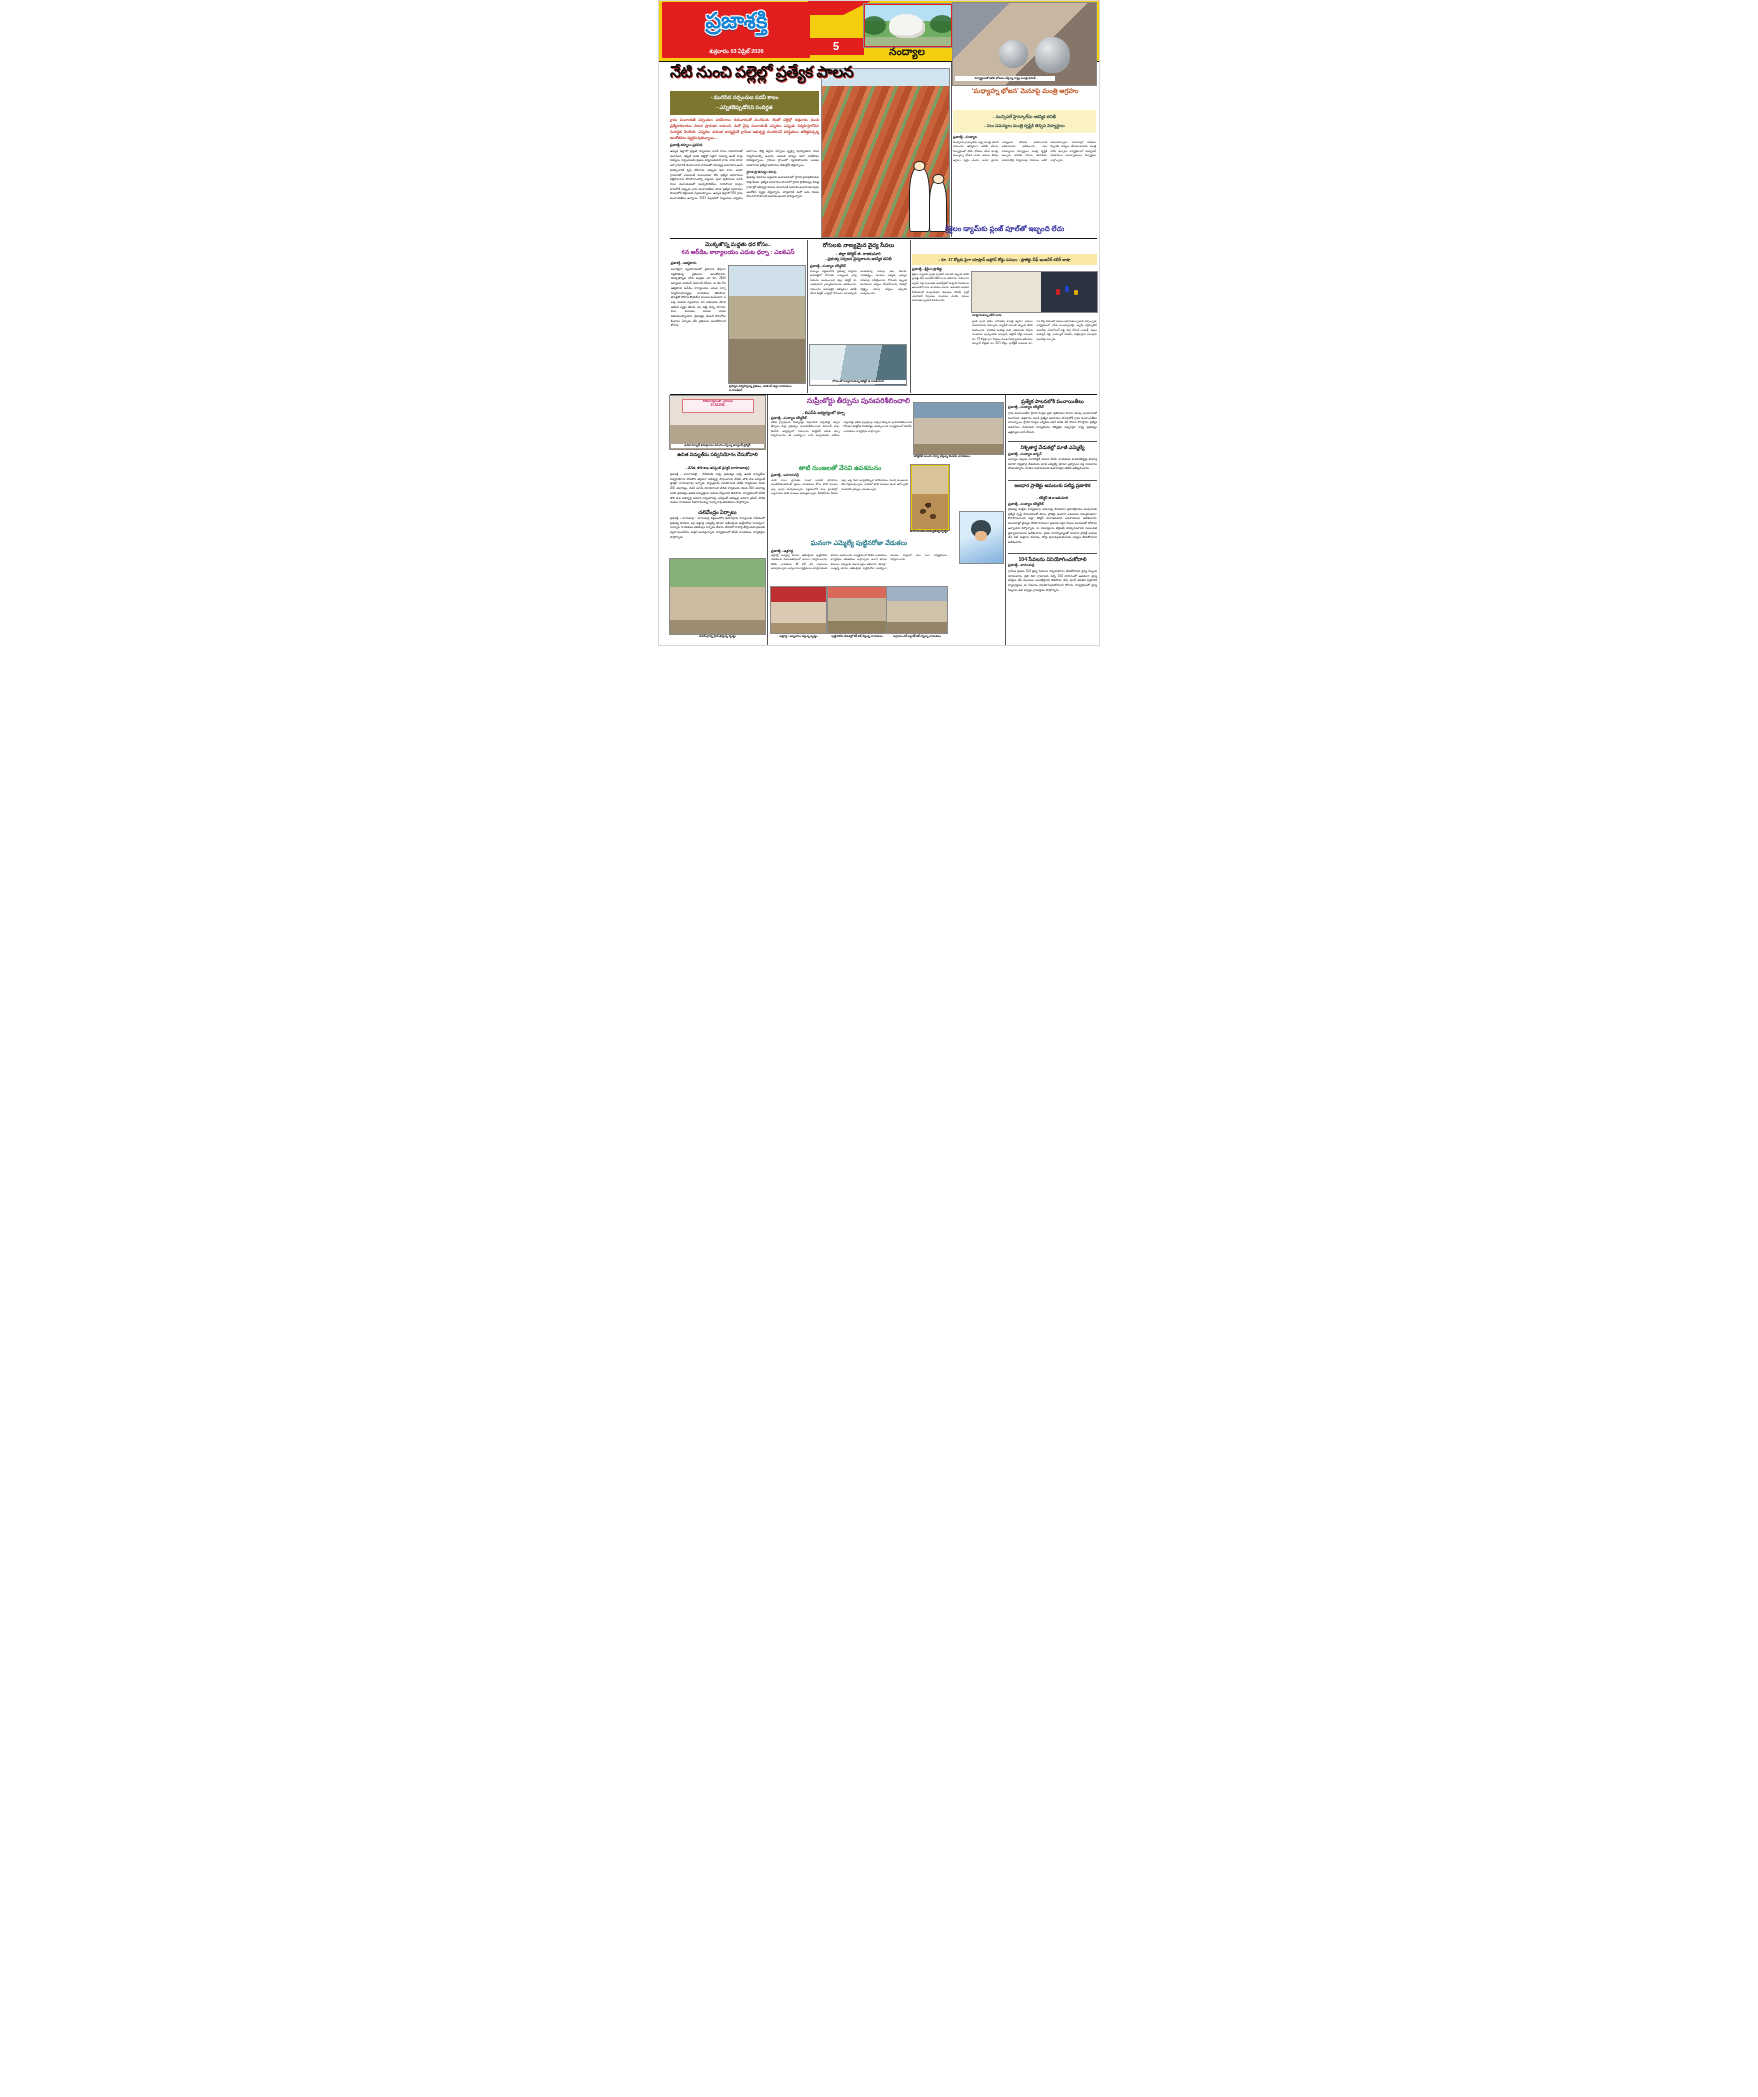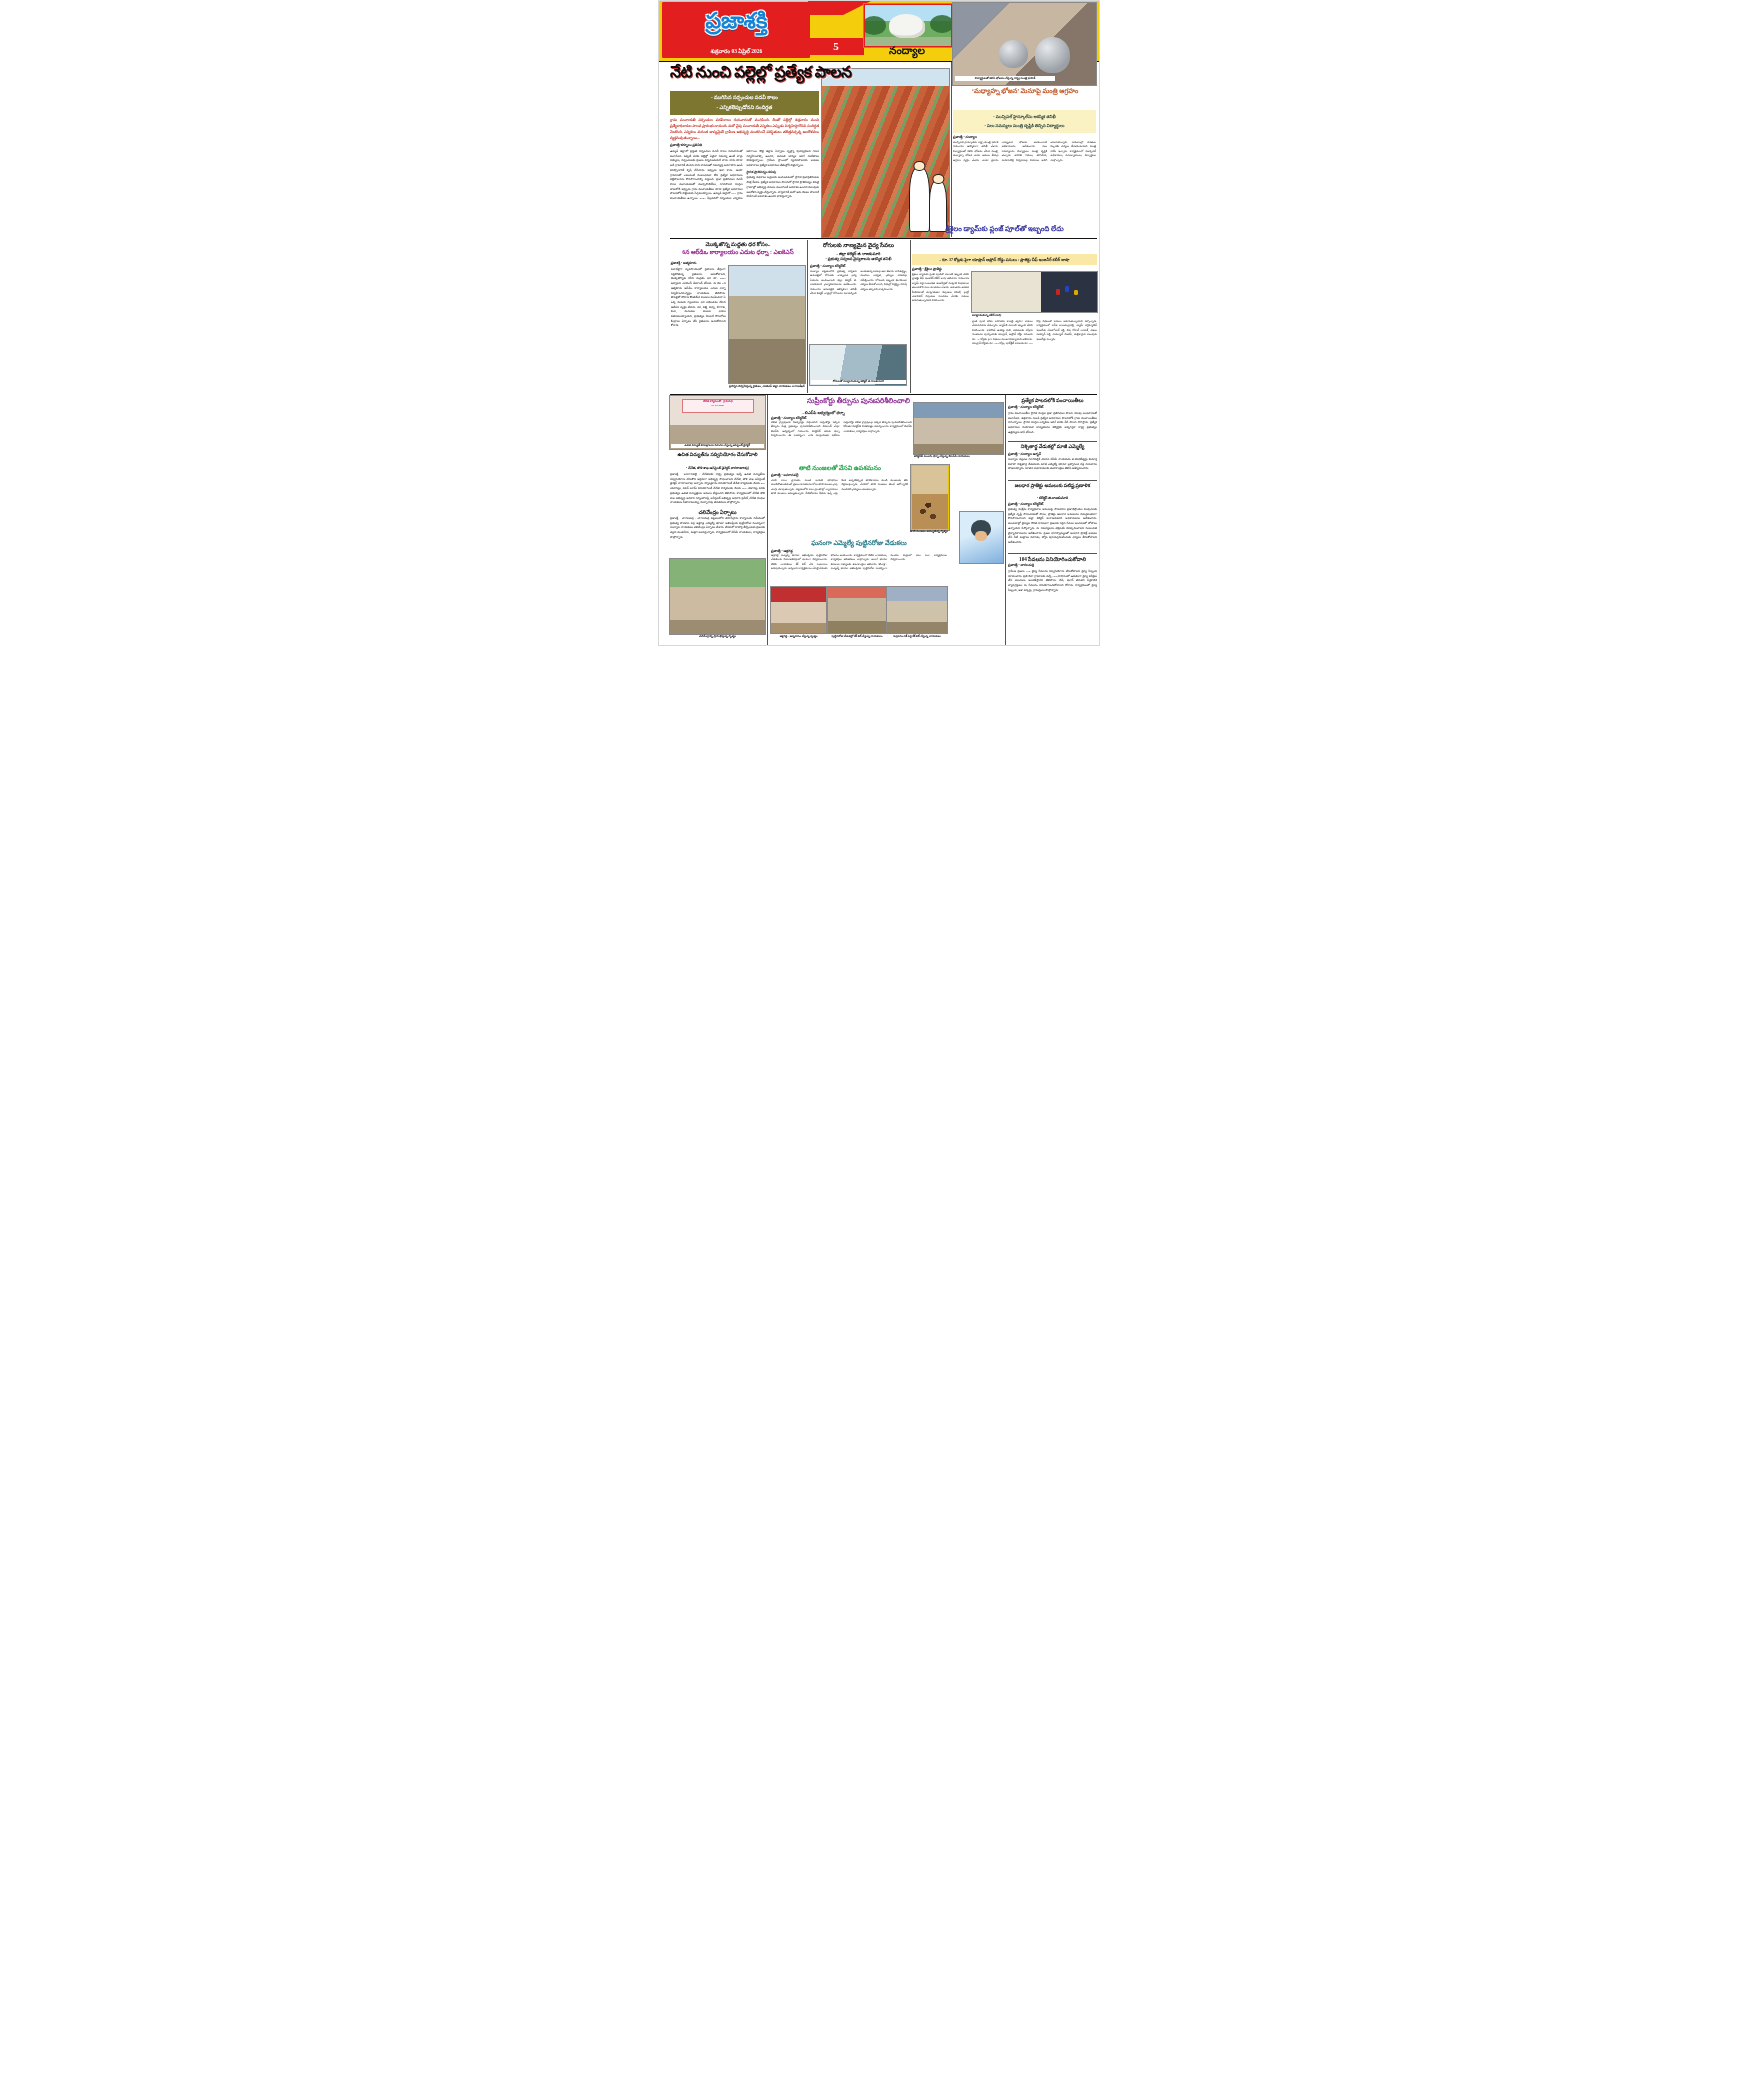--- a/index.html
+++ b/index.html
@@ -1,16 +1,16 @@
 <!DOCTYPE html>
 <html style="font-size:6.7px"><head>
 <meta charset="utf-8">
 <style>
   html,body{margin:0;padding:0;background:#ffffff;font-family:"Liberation Sans",sans-serif;}
-  .page{position:relative;width:440px;height:644px;background:#fff;margin:0 auto;overflow:hidden;border:0.4px solid #d8d8d8;font-family:Liberation Serif, serif;}
+  .page{position:relative;width:440px;height:644px;background:#fff;margin:0 auto;overflow:hidden;border:0.4px solid #d8d8d8;}
   .abs{position:absolute;}
   
   .hdr{position:absolute;left:0;top:0;width:440px;height:60px;background:#F4CE0D;border-bottom:1.3px solid #111;}
   .mast-red{position:absolute;left:3.4px;top:1.3px;width:148px;height:56px;background:#E21E1F;border-radius:1.3px;}
   .mast-logo{position:absolute;left:0;top:3.4px;width:100%;text-align:center;font-size:22px;font-weight:900;color:#1583D6;
              text-shadow:-0.8px -0.8px 0 #fff,0.8px -0.8px 0 #fff,-0.8px 0.8px 0 #fff,0.8px 0.8px 0 #fff,0 1.7px 0 #0a4f86;line-height:1.35;}
   .mast-date{position:absolute;left:0;bottom:2.1px;width:100%;text-align:center;font-size:5.5px;font-weight:800;color:#fff;}
   .rib1{position:absolute;left:149px;top:0;width:63px;height:14.3px;background:#E21E1F;clip-path:polygon(0 0,100% 0,55% 100%,0 100%);}
   .rib2{position:absolute;left:149px;top:37px;width:56px;height:17px;background:#E21E1F;}
   .pagenum{position:absolute;left:0;top:1.7px;width:100%;text-align:center;font-size:11px;font-weight:900;color:#fff;}

